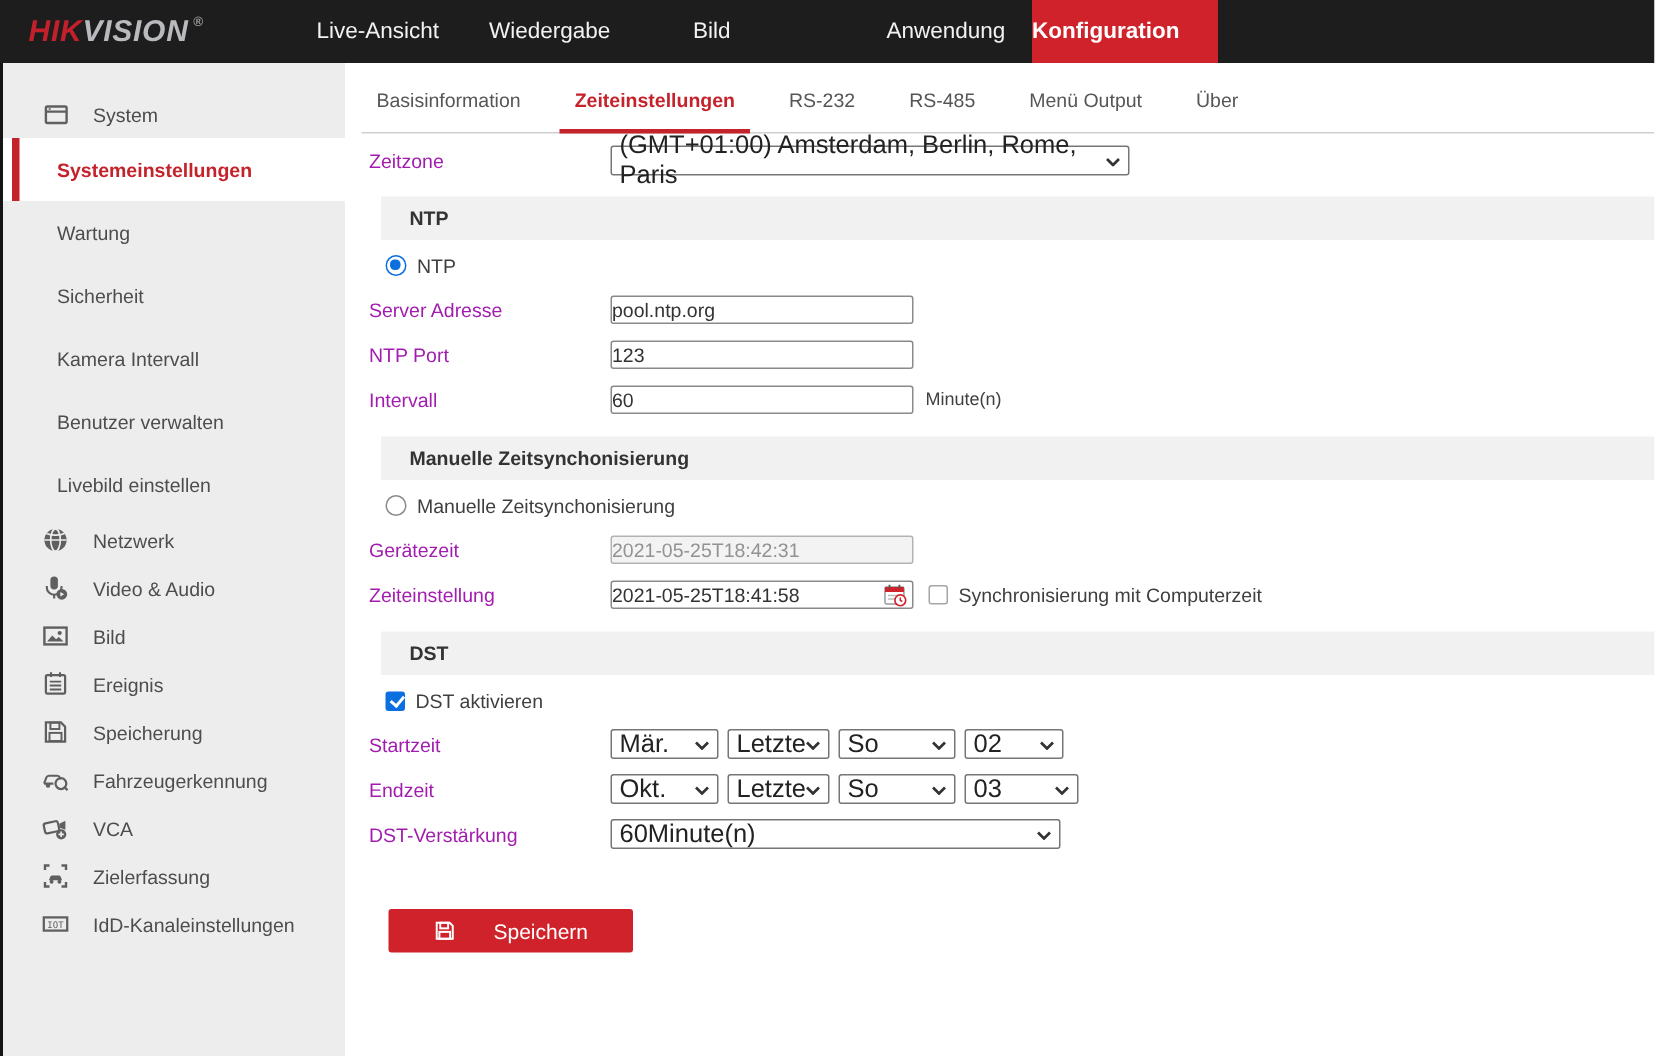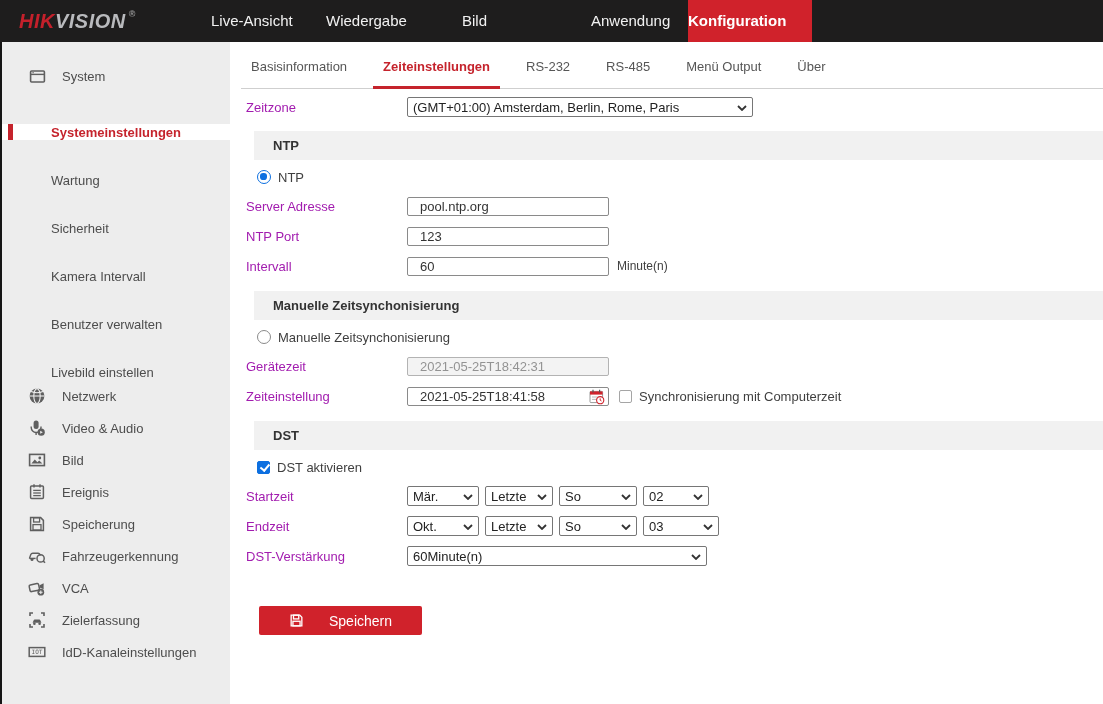--- a/index.html
+++ b/index.html
@@ -18,21 +18,21 @@
   .logo .vision { color:#b9babd; }
   .logo .reg { color:#9b9b9b; font-size:9px; font-style:normal; align-self:flex-start; margin:9px 0 0 3px; }
   .nav-item { position:absolute; top:0; height:42px; line-height:42px; color:#f2f2f2; font-size:15px; cursor:pointer; }
   .nav-item.active { background:#d0222b; width:124px; text-align:left; font-weight:bold; color:#fff; }
 
   
   .left-edge { position:absolute; left:0; top:42px; width:2px; height:662px; background:#151515; z-index:6; }
   .sidebar { position:absolute; left:0; top:42px; width:230px; height:662px; background:#ededed; padding-top:18px; z-index:5; }
   .side-row { display:flex; align-items:center; cursor:pointer; position:relative; }
   .side-row.group { height:32px; padding-left:28px; }
-  .side-row.sub   { height:16px; padding-left:51px;margin-top:32px; }
+  .side-row.sub   { height:42px; padding-left:38px; }
   .side-row .icn { width:18px; height:18px; margin-right:16px; flex:none; display:flex; align-items:center; justify-content:center; }
   .side-row .lbl { font-size:13px; color:#4d4d4d; white-space:nowrap; }
   .side-row.sub.selected { background:#fff; }
   .side-row.sub.selected .lbl { color:#c5232c; font-weight:bold; }
   .side-row.sub.selected .redbar { position:absolute; left:8px; top:0; width:5px; height:100%; background:#c5232c; }
 
   
   .content { position:absolute; left:230px; top:42px; width:873px; height:662px; background:#fff; }
 
   .tabs { position:absolute; left:11px; right:0; top:14px; height:33px; display:flex; gap:16px;
@@ -45,28 +45,28 @@
   .fsuffix { font-size:12px; color:#3f3f3f; margin-left:8px; }
 
   .secbar { position:absolute; left:24px; right:0; height:29px; background:#f1f1f1;
             line-height:29px; font-size:13px; font-weight:bold; color:#333; padding-left:19px; }
 
   .ckrow { position:absolute; left:27px; height:16px; display:flex; align-items:center; gap:7px; }
   .ckrow .clabel { font-size:13px; color:#3f3f3f; }
 
   
   .tin { width:202px; height:19px; border:1px solid #8a8a8a; border-radius:2px; font-size:13px;
-         padding:0 12px; font-family:inherit; color:#333; background:#fff; }
+         padding:0 0; font-family:inherit; color:#333; background:#fff; }
   .tin.disabled { background:#f3f3f3; border-color:#b3b3b3; color:#939393; }
   .tin.with-icon { padding-right:22px; }
   .cal-wrap { position:relative; display:flex; align-items:center; }
   .cal-ic { position:absolute; right:4px; top:2px; width:16px; height:16px; cursor:pointer; }
 
   .sel { position:relative; height:20px; border:1px solid #767676; border-radius:2px; background:#fff;
-         font-size:13px; color:#222; display:flex; align-items:center; padding:0 18px 0 5px; cursor:pointer; }
+         font-size:17px; color:#222; display:flex; align-items:center; padding:0 18px 0 5px; cursor:pointer; }
   .sel .chev { position:absolute; right:5px; top:7px; }
 
   .radio { width:14px; height:14px; border-radius:50%; border:1.5px solid #8a8a8a; background:#fff; position:relative; flex:none; cursor:pointer; }
   .radio.on { border-color:#0c6fe0; }
   .radio.on::after { content:""; position:absolute; left:2.4px; top:2.4px; width:6.2px; height:6.2px; border-radius:50%; background:#0c6fe0; }
 
   .cb { width:13px; height:13px; border:1px solid #a5a5a5; border-radius:2px; background:#fff; position:relative; flex:none; cursor:pointer; }
   .cb.on { background:#0c6fe0; border-color:#0c6fe0; }
   .cb.on::after { content:""; position:absolute; left:3.6px; top:0.6px; width:3.5px; height:7px;
                   border:solid #fff; border-width:0 2px 2px 0; transform:rotate(40deg); }

